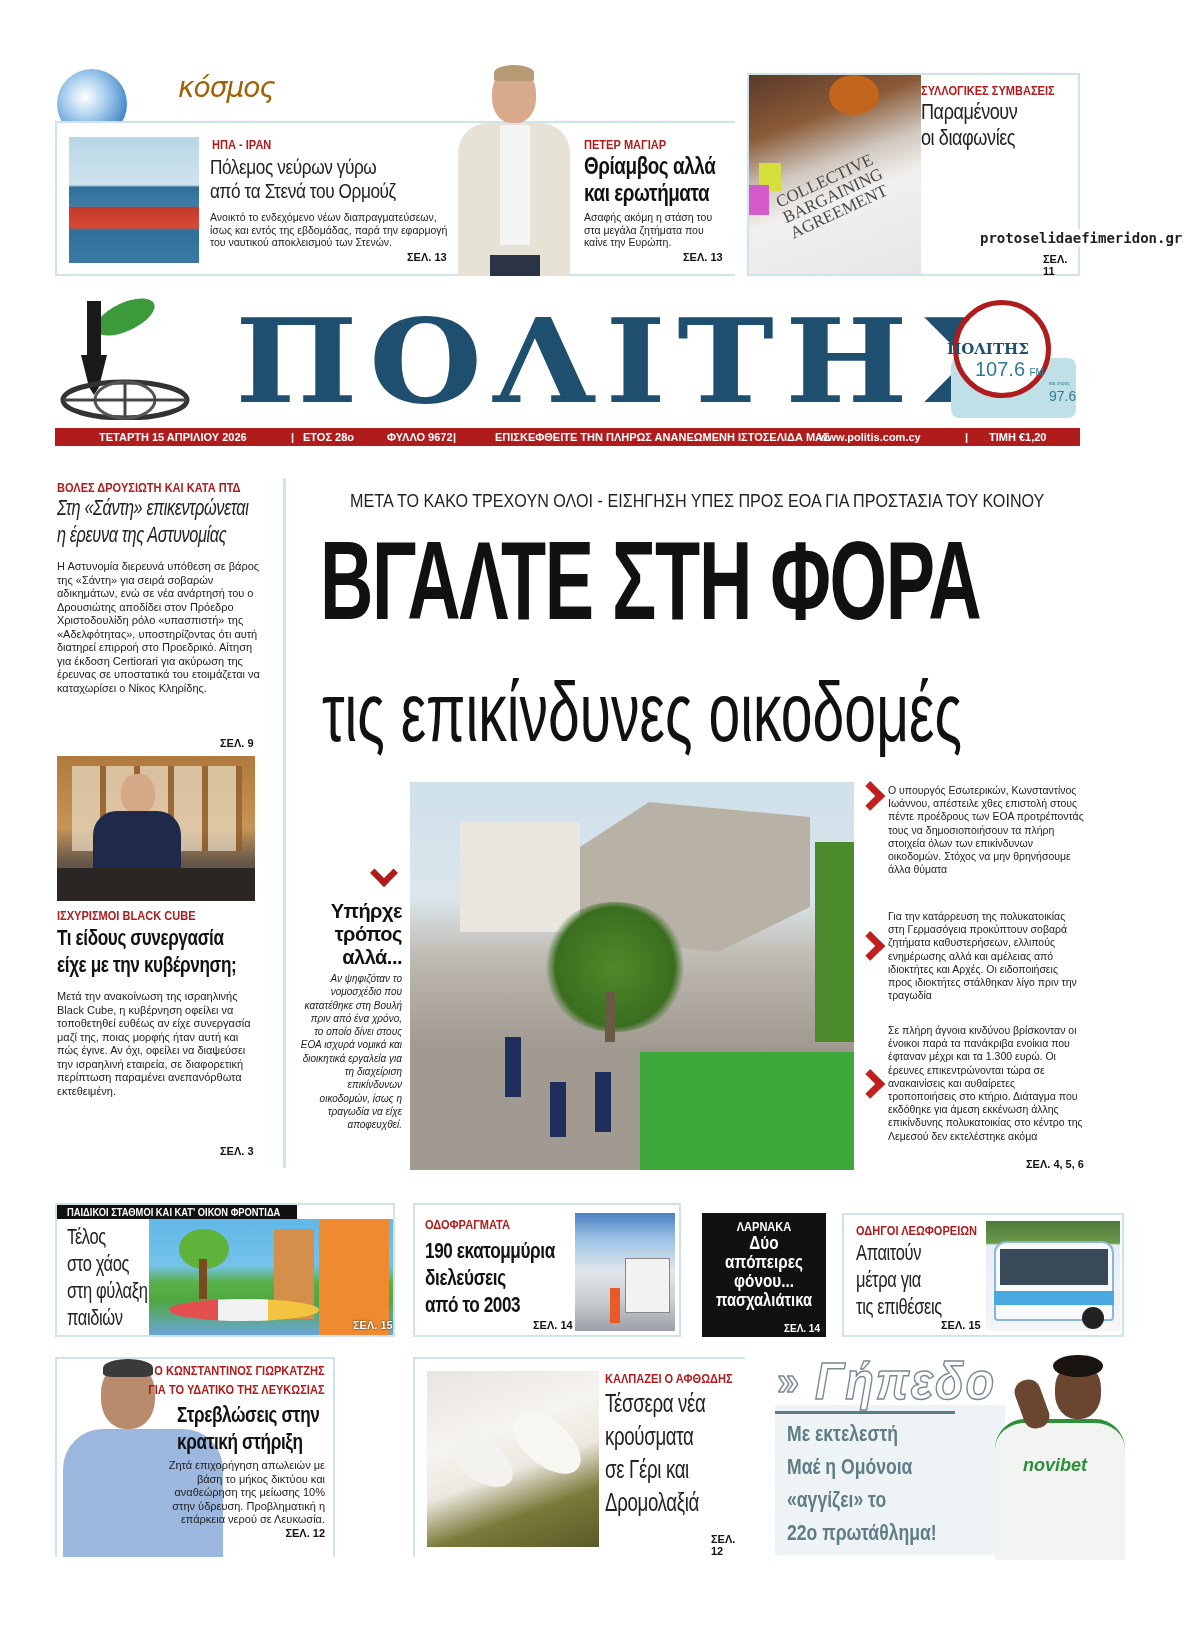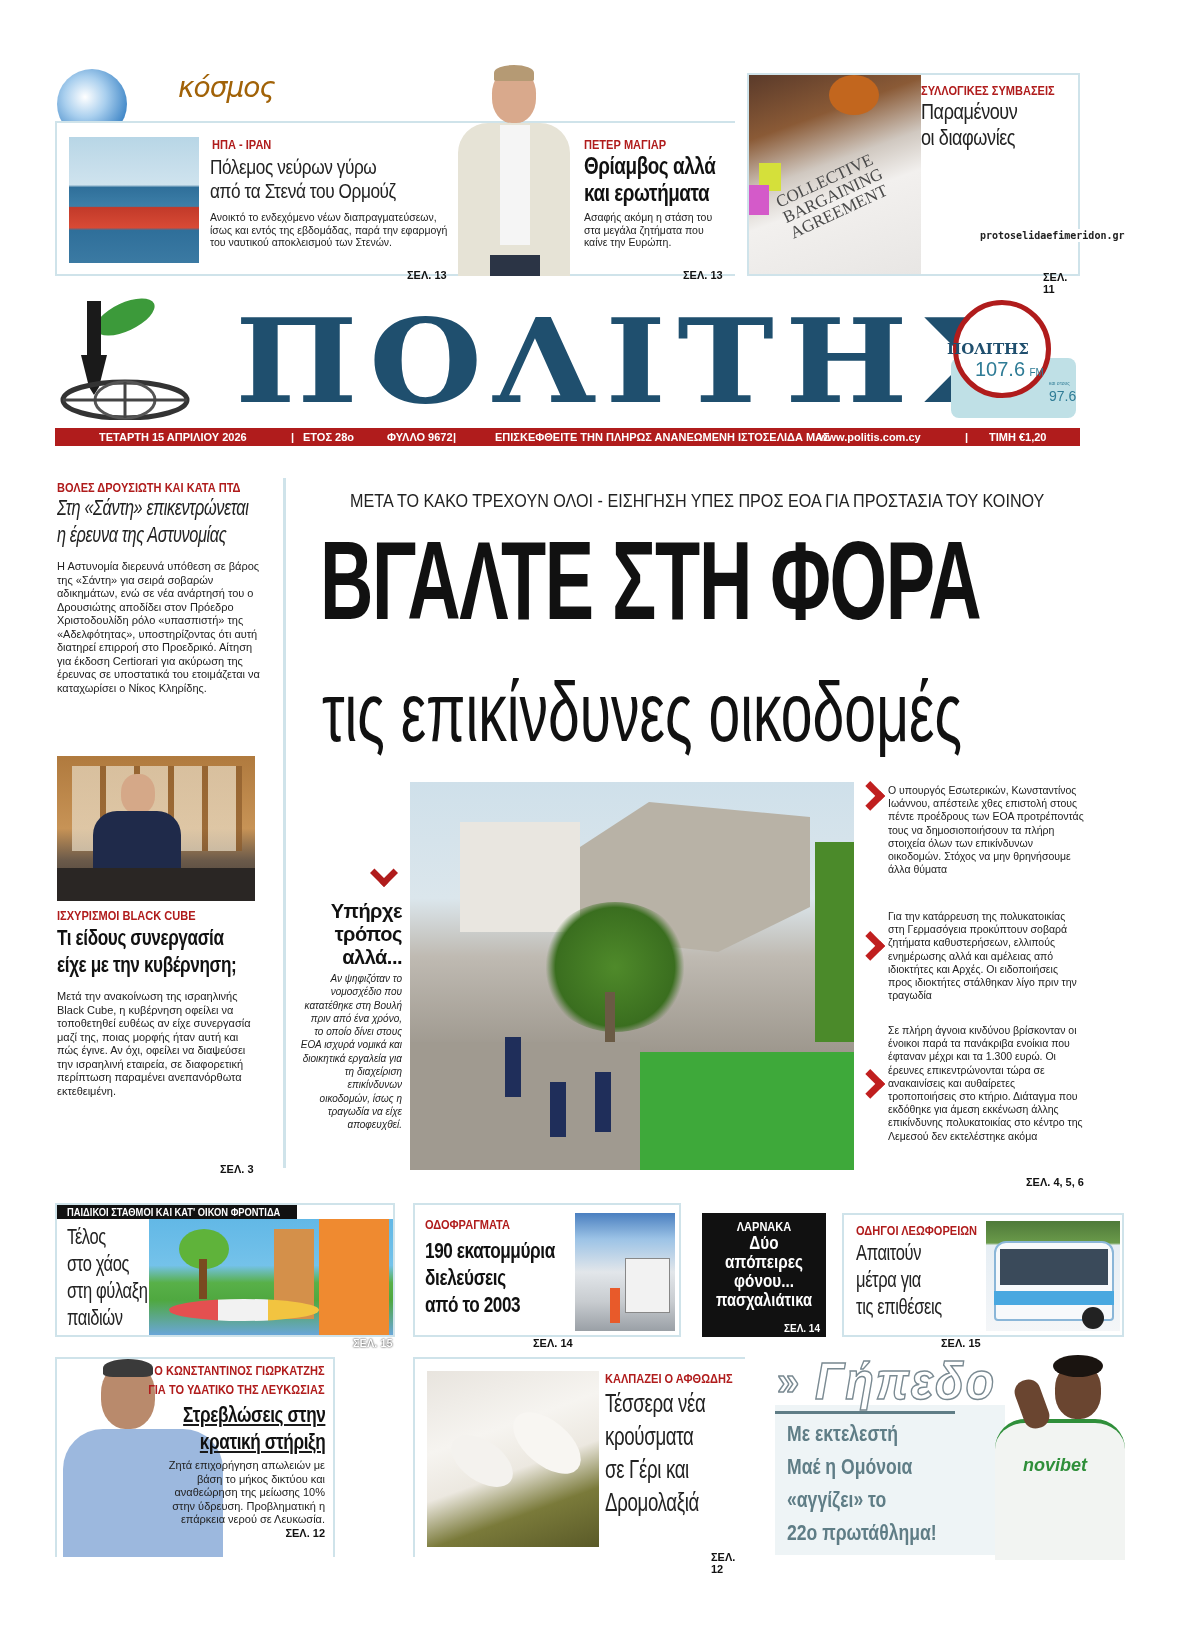--- a/index.html
+++ b/index.html
@@ -2,21 +2,21 @@
 <html><head>
 <meta charset="utf-8">
 <style>
   * { box-sizing: border-box; margin: 0; padding: 0; }
   body { width: 1200px; height: 1638px; background: #ffffff; font-family: "Liberation Sans", sans-serif; color: #1a1a1a; position: relative; overflow: hidden; }
   .abs { position: absolute; }
   .kicker { color: #b01c1c; font-weight: bold; font-size: 13px; letter-spacing: 0; text-transform: uppercase; transform: scaleX(0.85); transform-origin: left top; white-space: nowrap; }
   .light-title { font-weight: normal; color: #222; letter-spacing: -0.5px; }
   .bold-title { font-weight: bold; color: #111; letter-spacing: -0.5px; }
   .body-text { font-size: 11px; line-height: 13.5px; color: #222; }
-  .page-ref { font-weight: bold; font-size: 11px; color: #111; margin-top: 18px; }
+  .page-ref { font-weight: bold; font-size: 11px; color: #111; }
   .box { border: 2px solid #cfe3ea; background: #fff; }
   .photo { overflow: hidden; }
 
   
   .kosmos-globe { width: 70px; height: 70px; border-radius: 50%; background: radial-gradient(circle at 40% 40%, #ffffff 0%, #a9cfee 35%, #3f86c7 75%, #2563a3 100%); }
   .kosmos-label { font-size: 28px; font-style: italic; color: #a16207; font-family: "DejaVu Sans", sans-serif; letter-spacing: -1px; margin-left: 41px; }
 
   .masthead-title { font-family: "DejaVu Serif", serif; font-weight: bold; font-size: 116px; color: #1f4f6e; letter-spacing: 10px; transform: scaleX(1.12); transform-origin: left top; line-height: 1; }
   .red-bar { background: #b01c1c; color: #fff; font-weight: bold; font-size: 11px; display: flex; align-items: center; }
   .red-bar span { white-space: nowrap; }
@@ -24,21 +24,21 @@
   .main-over { font-size: 19px; color: #222; letter-spacing: 0; transform: scaleX(0.85); transform-origin: left top; white-space: nowrap; }
   .main-head1 { font-family: "Liberation Sans", sans-serif; font-weight: bold; font-size: 112px; color: #111; transform: scaleX(0.66); transform-origin: left top; white-space: nowrap; line-height: 1; letter-spacing: -2px; }
   .main-head2 { font-family: "Liberation Sans", sans-serif; font-size: 84px; color: #111; transform: scaleX(0.68); transform-origin: left top; white-space: nowrap; line-height: 1; }
   .bullet-chev { width: 18px; height: 24px; position: relative; }
   .bullet-chev::before { content: ""; position: absolute; left: 0; top: 0; width: 14px; height: 14px; border-right: 7px solid #c01f1f; border-top: 7px solid #c01f1f; transform: rotate(45deg) translate(-2px, 4px); }
 
   .dark-box { background: #111; color: #fff; text-align: center; }
   .gipedo { font-size: 52px; font-style: italic; font-weight: bold; color: #fff; -webkit-text-stroke: 1.5px #7a8a92; letter-spacing: 2px; }
   .omonoia-text { font-weight: bold; color: #5f7d86; font-size: 22px; line-height: 33px; }
 
-  .watermark { background: #fff; font-family: "DejaVu Sans Mono", monospace; font-weight: bold; font-size: 10px; color: #222; padding: 1px 3px; }
+  .watermark { background: #fff; font-family: "DejaVu Sans Mono", monospace; font-weight: bold; font-size: 14px; color: #222; padding: 1px 3px; }
 </style>
 </head>
 <body>
 
 <div class="abs" style="left:55px;top:65px;width:1025px;height:215px;">
   <div class="abs kosmos-globe" style="left:2px;top:4px;"></div>
   <div class="abs kosmos-label" style="left:82px;top:6px;">κόσμος</div>
 
   <div class="abs box" style="left:0;top:56px;width:680px;height:155px;border-right:none;"></div>
   <div class="abs photo" style="left:14px;top:72px;width:130px;height:126px;background:linear-gradient(180deg,#b8d6e6 0%,#cfe3ee 38%,#2f6f9a 40%,#3d7fa8 55%,#c23a2a 56%,#d84a35 72%,#2f6f9a 74%,#3b7aa3 100%);"></div>
@@ -247,21 +247,21 @@
 <div class="abs" style="left:55px;top:1357px;width:280px;height:200px;border:2px solid #cfe3ea;border-bottom:none;">
   <div class="abs photo" style="left:6px;top:0;width:160px;height:198px;">
     <div style="position:absolute;left:38px;top:4px;width:54px;height:66px;border-radius:45%;background:#b98a6c;"></div>
     <div style="position:absolute;left:40px;top:0;width:50px;height:18px;border-radius:50% 50% 20% 20%;background:#3a3a3a;"></div>
     <div style="position:absolute;left:0;top:70px;width:160px;height:128px;border-radius:40px 40px 0 0;background:#9cb8de;"></div>
   </div>
   <div class="abs" style="right:8px;top:4px;text-align:right;">
     <div class="kicker" style="transform-origin:right top;">Ο ΚΩΝΣΤΑΝΤΙΝΟΣ ΓΙΩΡΚΑΤΖΗΣ</div>
     <div class="kicker" style="transform-origin:right top;margin-top:4px;">ΓΙΑ ΤΟ ΥΔΑΤΙΚΟ ΤΗΣ ΛΕΥΚΩΣΙΑΣ</div>
   </div>
-  <div class="abs" style="right:8px;top:42px;text-align:right;text-decoration:underline;">
+  <div class="abs" style="right:14px;top:42px;">
     <div class="bold-title" style="font-size:22px;line-height:27px;transform:scaleX(0.78);transform-origin:right top;white-space:nowrap;">Στρεβλώσεις στην</div>
     <div class="bold-title" style="font-size:22px;line-height:27px;transform:scaleX(0.78);transform-origin:right top;white-space:nowrap;">κρατική στήριξη</div>
   </div>
   <div class="abs body-text" style="right:8px;top:100px;width:170px;text-align:right;">
     <span>Ζητά επιχορήγηση απωλειών με βάση το μήκος δικτύου και αναθεώρηση της μείωσης 10% στην ύδρευση. Προβληματική η επάρκεια νερού σε Λευκωσία.</span>
     <span class="page-ref">ΣΕΛ. 12</span>
   </div>
 </div>
 
 <div class="abs" style="left:413px;top:1357px;width:332px;height:200px;border:2px solid #cfe3ea;border-bottom:none;border-right:none;">

